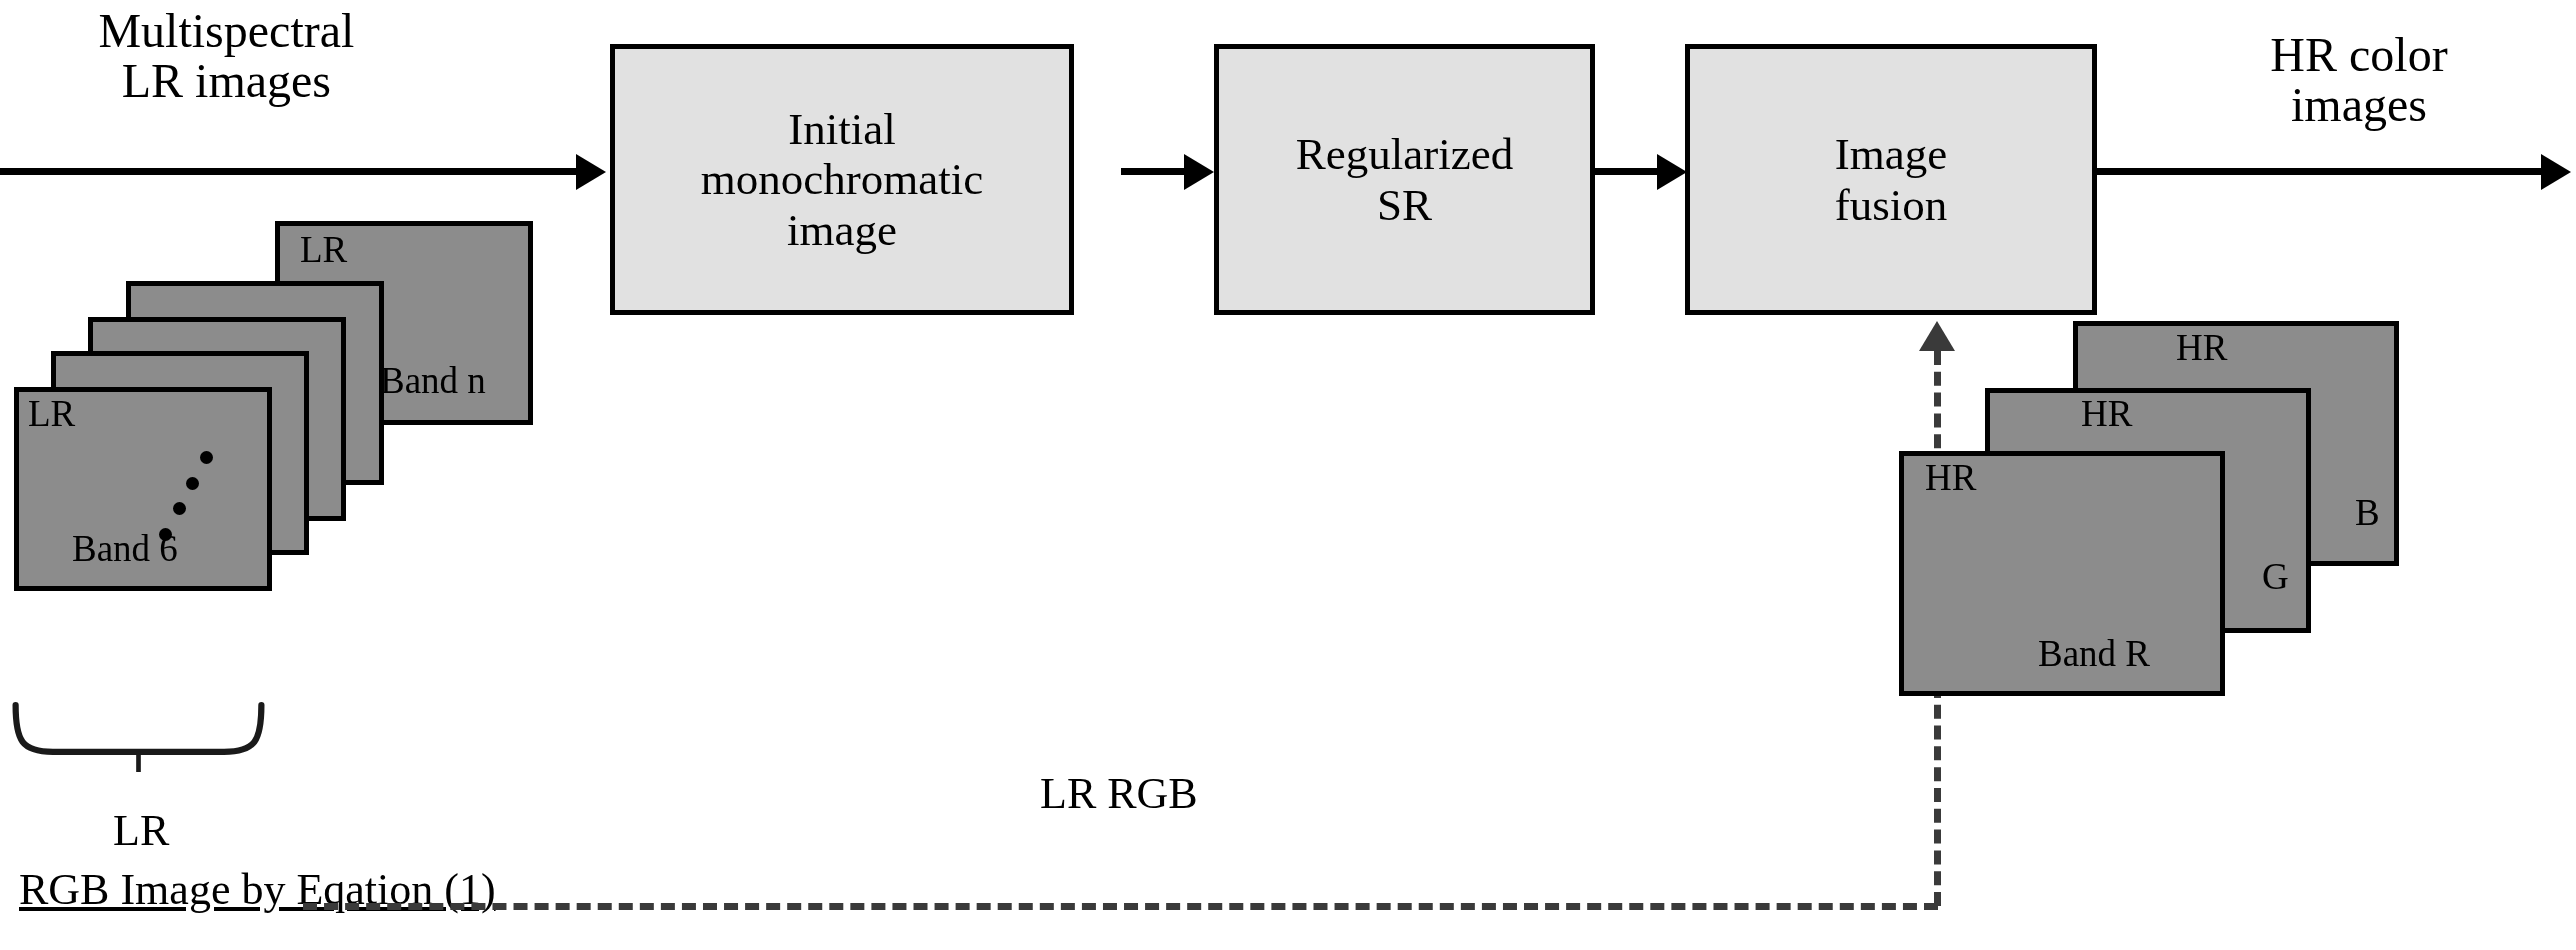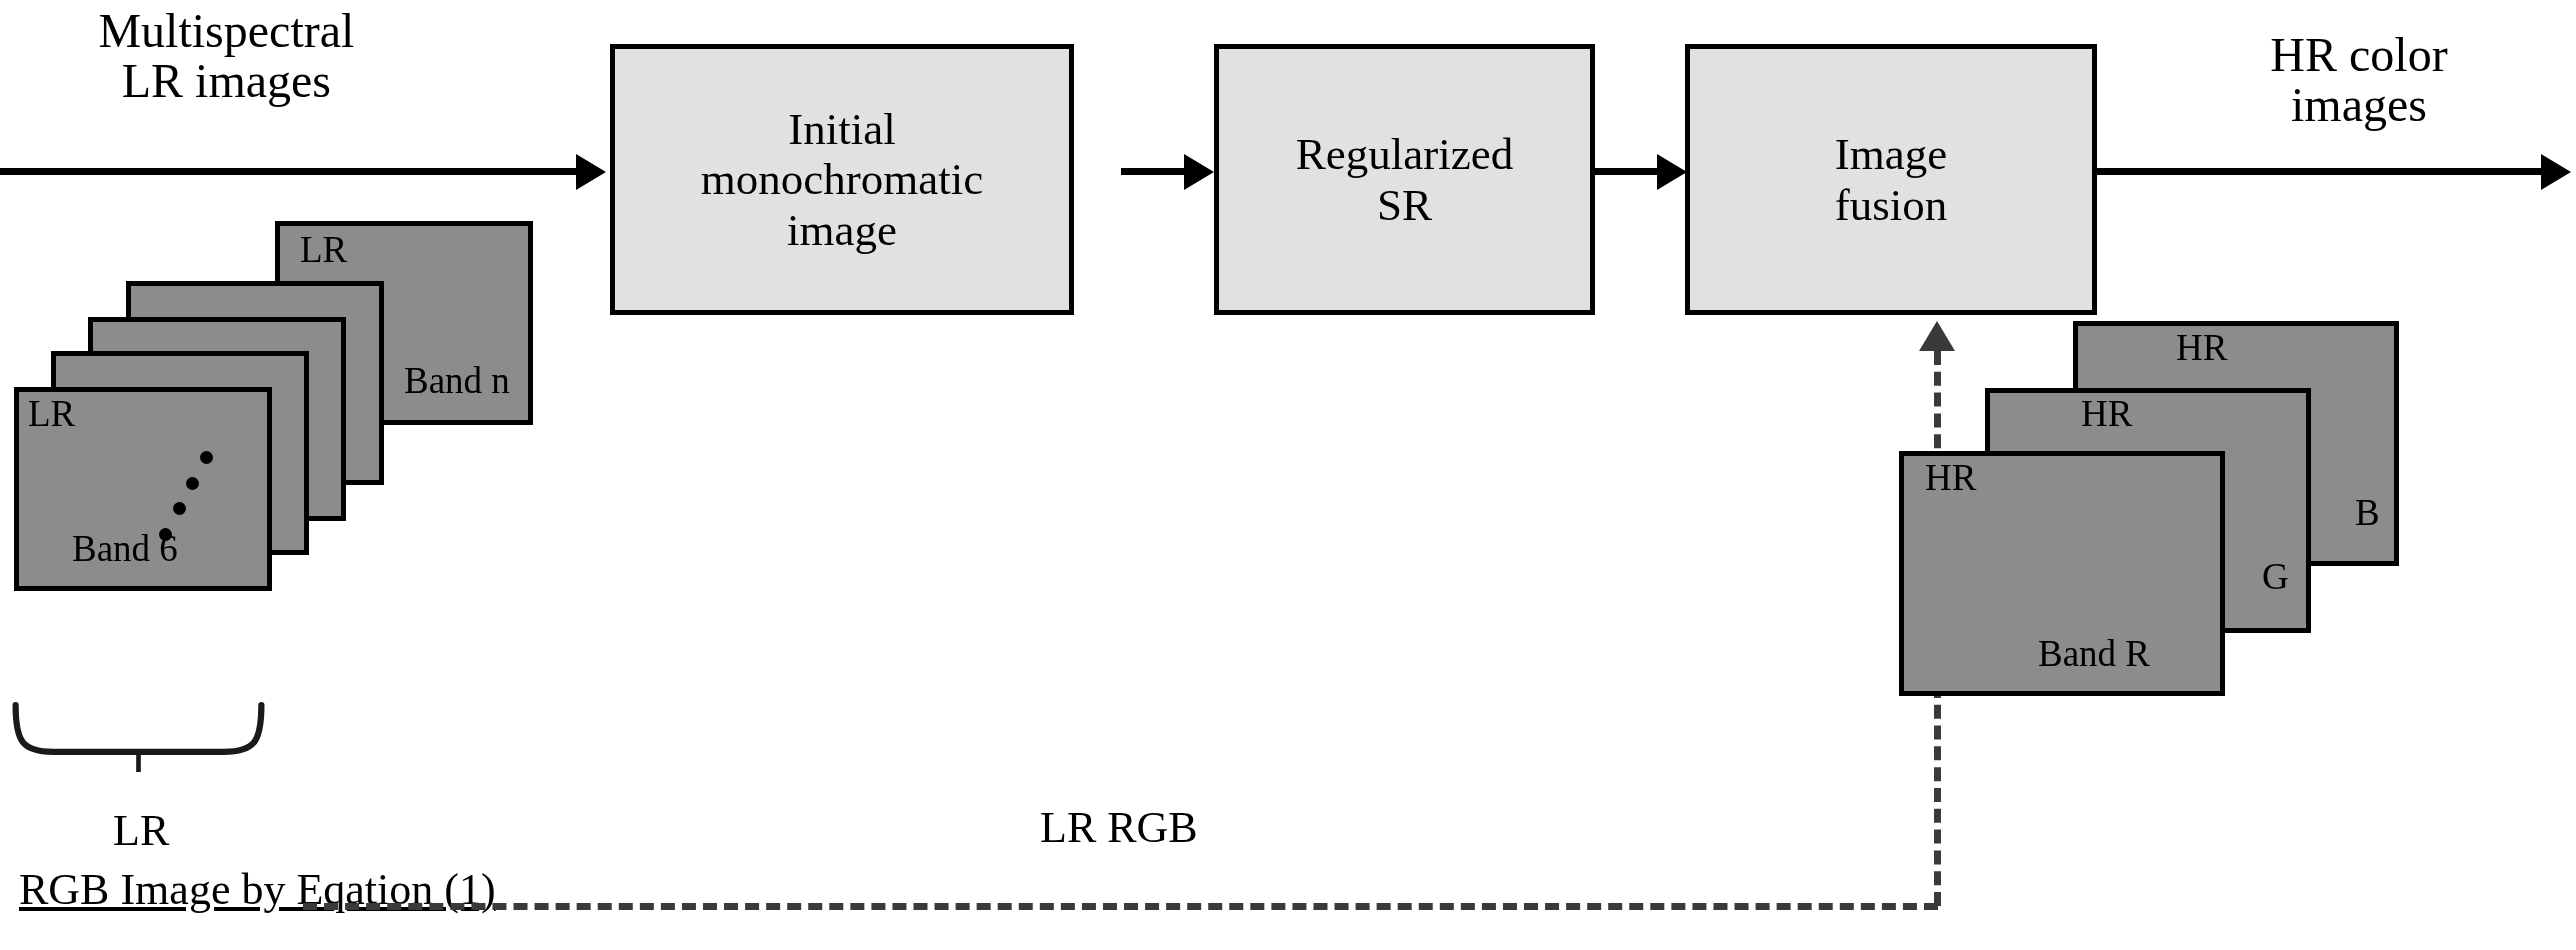--- a/index.html
+++ b/index.html
@@ -129,21 +129,21 @@
 image</div>
 
   <div class="abs proc-box" style="left:1214px; top:44px; width:381px; height:271px;">Regularized
 SR</div>
 
   <div class="abs proc-box" style="left:1685px; top:44px; width:412px; height:271px;">Image
 fusion</div>
 
   <div class="abs panel" style="left:275px; top:221px; width:258px; height:204px; z-index:1;"></div>
   <div class="abs panel-text" style="left:300px; top:228px; z-index:6;">LR</div>
-  <div class="abs panel-text" style="left:404px; top:359px; z-index:6;">Band n</div>
+  <div class="abs panel-text" style="left:380px; top:359px; z-index:6;">Band n</div>
 
   <div class="abs panel" style="left:126px; top:281px; width:258px; height:204px; z-index:2;"></div>
 
   <div class="abs panel" style="left:88px; top:317px; width:258px; height:204px; z-index:3;"></div>
 
   <div class="abs panel" style="left:51px; top:351px; width:258px; height:204px; z-index:4;"></div>
 
   <div class="abs panel" style="left:14px; top:387px; width:258px; height:204px; z-index:5;"></div>
   <div class="abs panel-text" style="left:28px; top:392px; z-index:7;">LR</div>
   <div class="abs panel-text" style="left:72px; top:527px; z-index:7;">Band 6</div>
@@ -161,21 +161,21 @@
   </div>
 
   <div class="abs caption-label" style="left:113px; top:805px;">LR</div>
 
   <div class="abs caption-label" style="left:19px; top:864px;text-decoration:underline;">RGB Image by Eqation (1)</div>
 
   <div class="abs dash-h" style="left:303px; top:903px; width:1635px;"></div>
   <div class="abs dash-v" style="left:1934px; top:351px; height:555px;"></div>
   <div class="abs arrow-head-up" style="left:1919px; top:321px;"></div>
 
-  <div class="abs caption-label" style="left:1040px; top:802px;">LR RGB</div>
+  <div class="abs caption-label" style="left:1040px; top:768px;">LR RGB</div>
 
   <div class="abs panel" style="left:2073px; top:321px; width:326px; height:245px; z-index:1;"></div>
   <div class="abs panel-text" style="left:2176px; top:326px; z-index:6;">HR</div>
   <div class="abs panel-text" style="left:2355px; top:491px; z-index:6;">B</div>
 
   <div class="abs panel" style="left:1985px; top:388px; width:326px; height:245px; z-index:2;"></div>
   <div class="abs panel-text" style="left:2081px; top:392px; z-index:7;">HR</div>
   <div class="abs panel-text" style="left:2262px; top:555px; z-index:7;">G</div>
 
   <div class="abs panel" style="left:1899px; top:451px; width:326px; height:245px; z-index:3;"></div>

